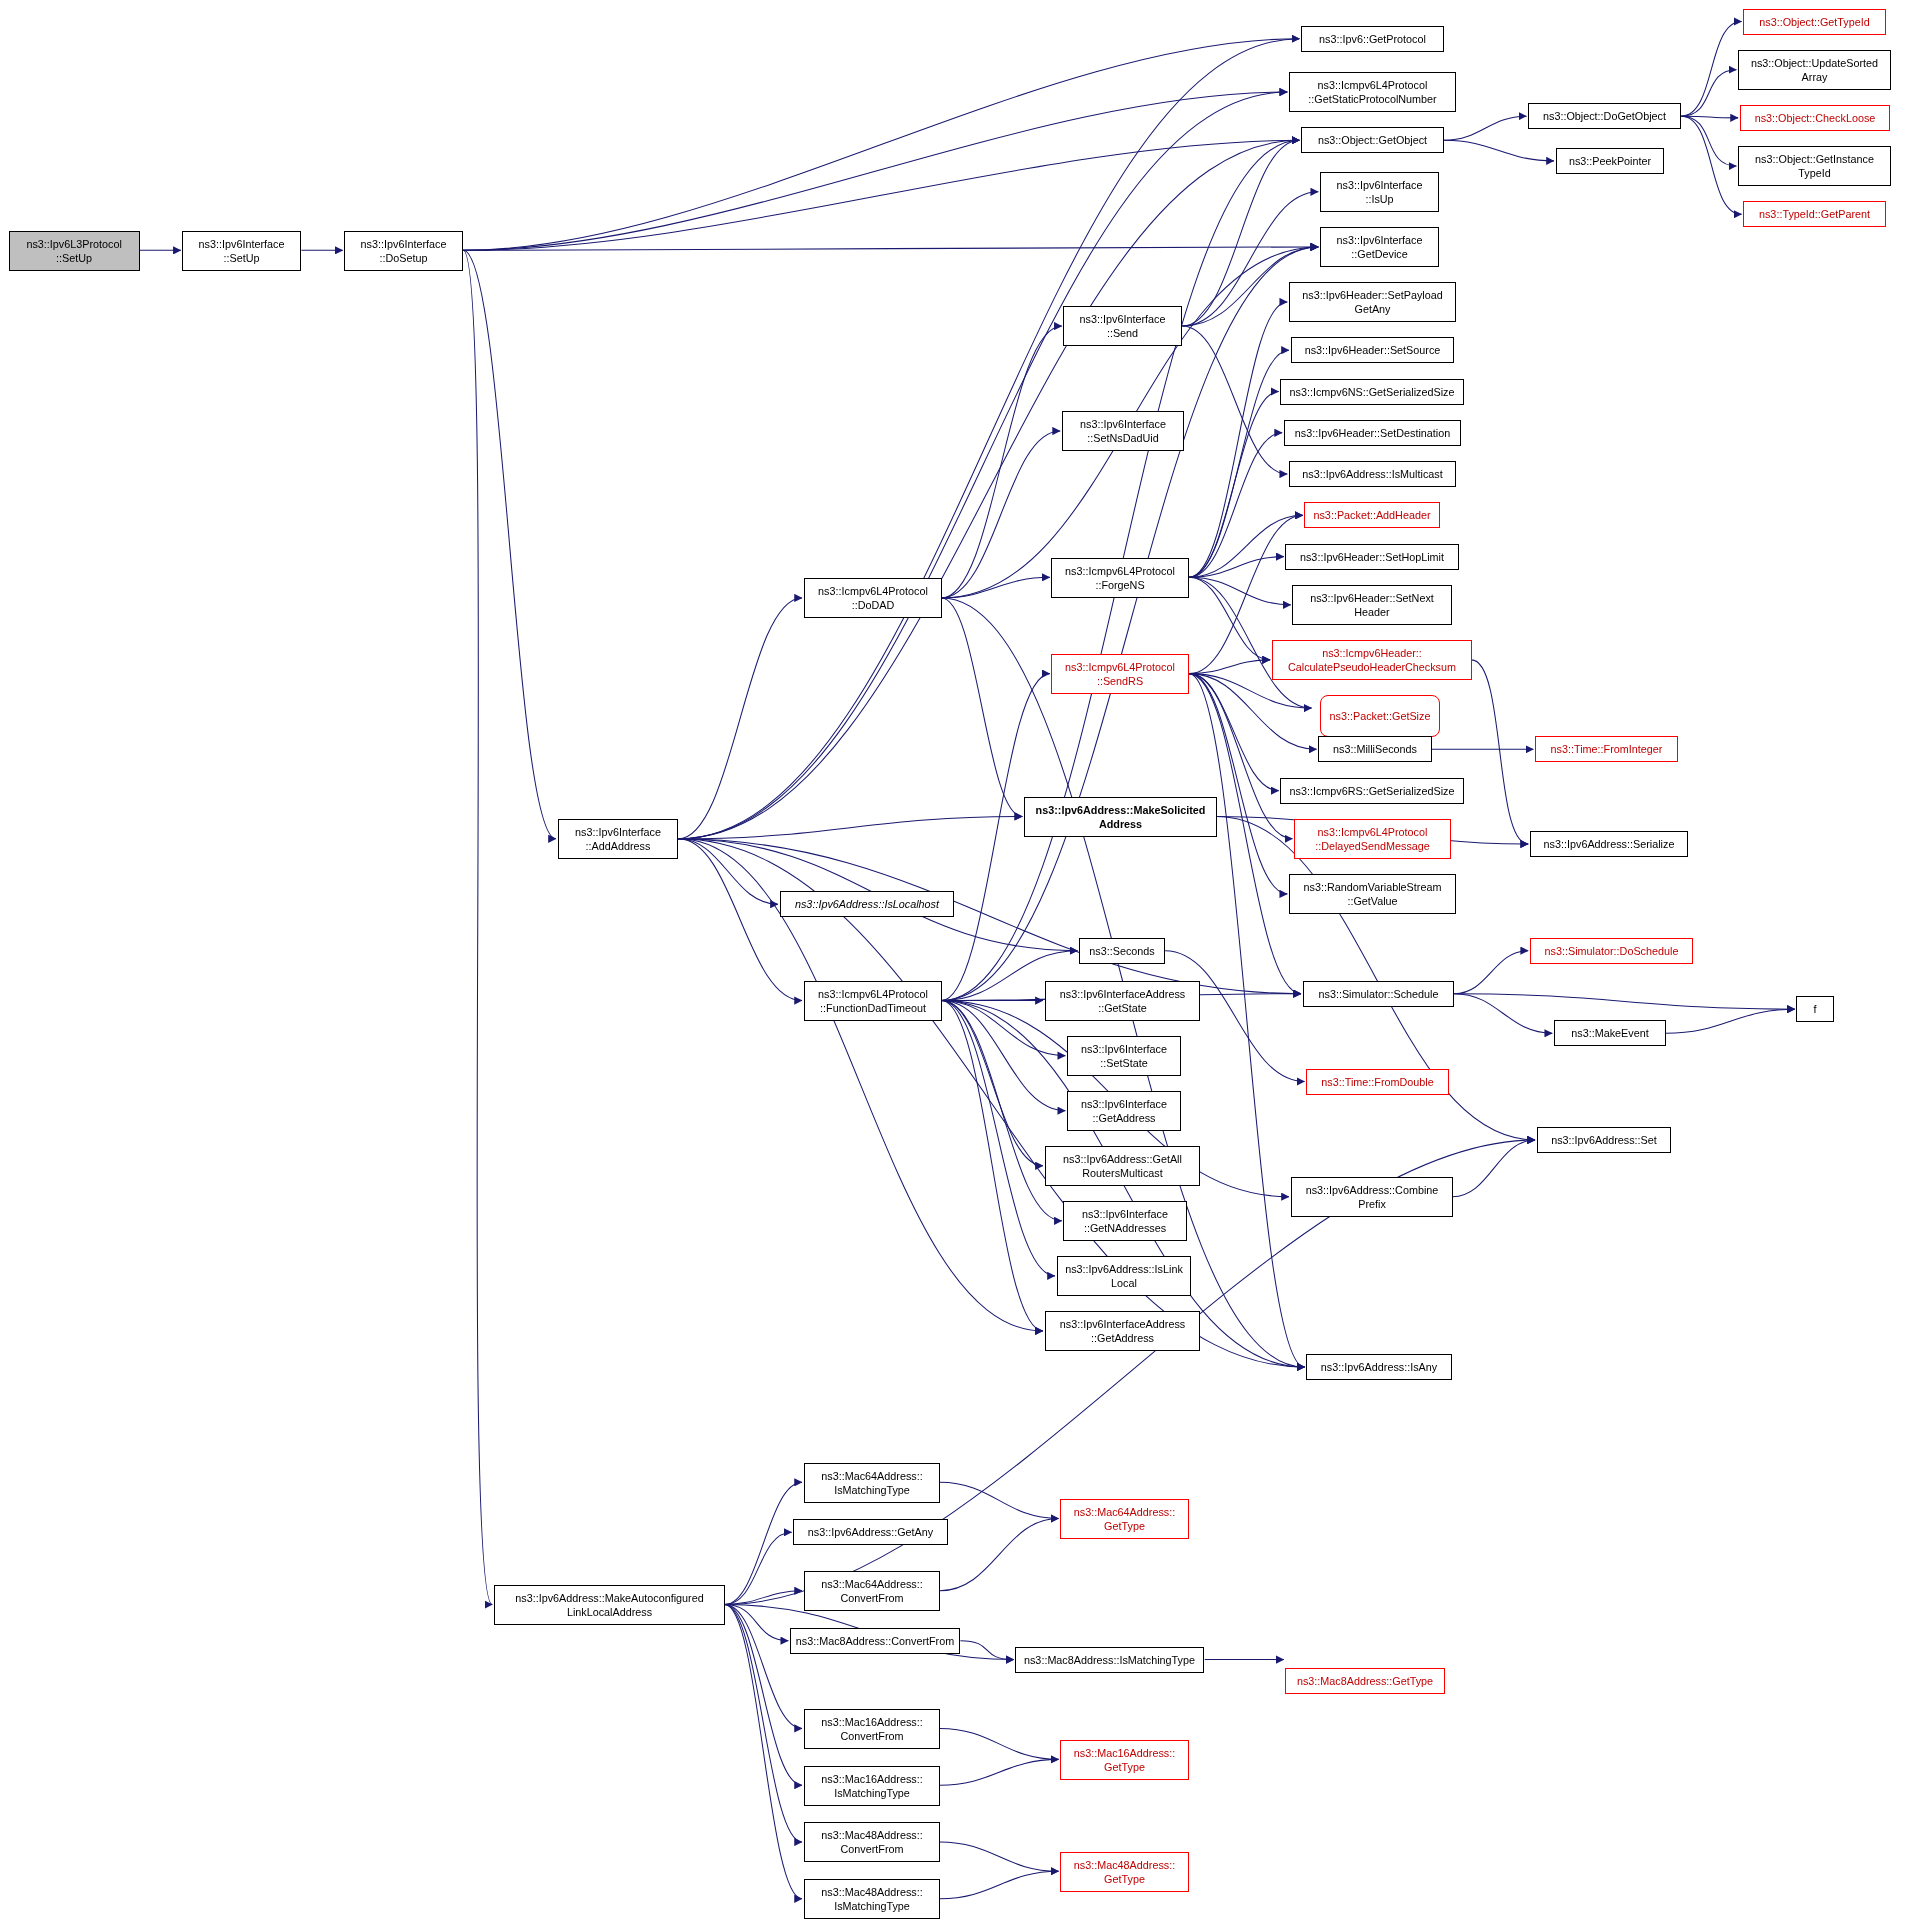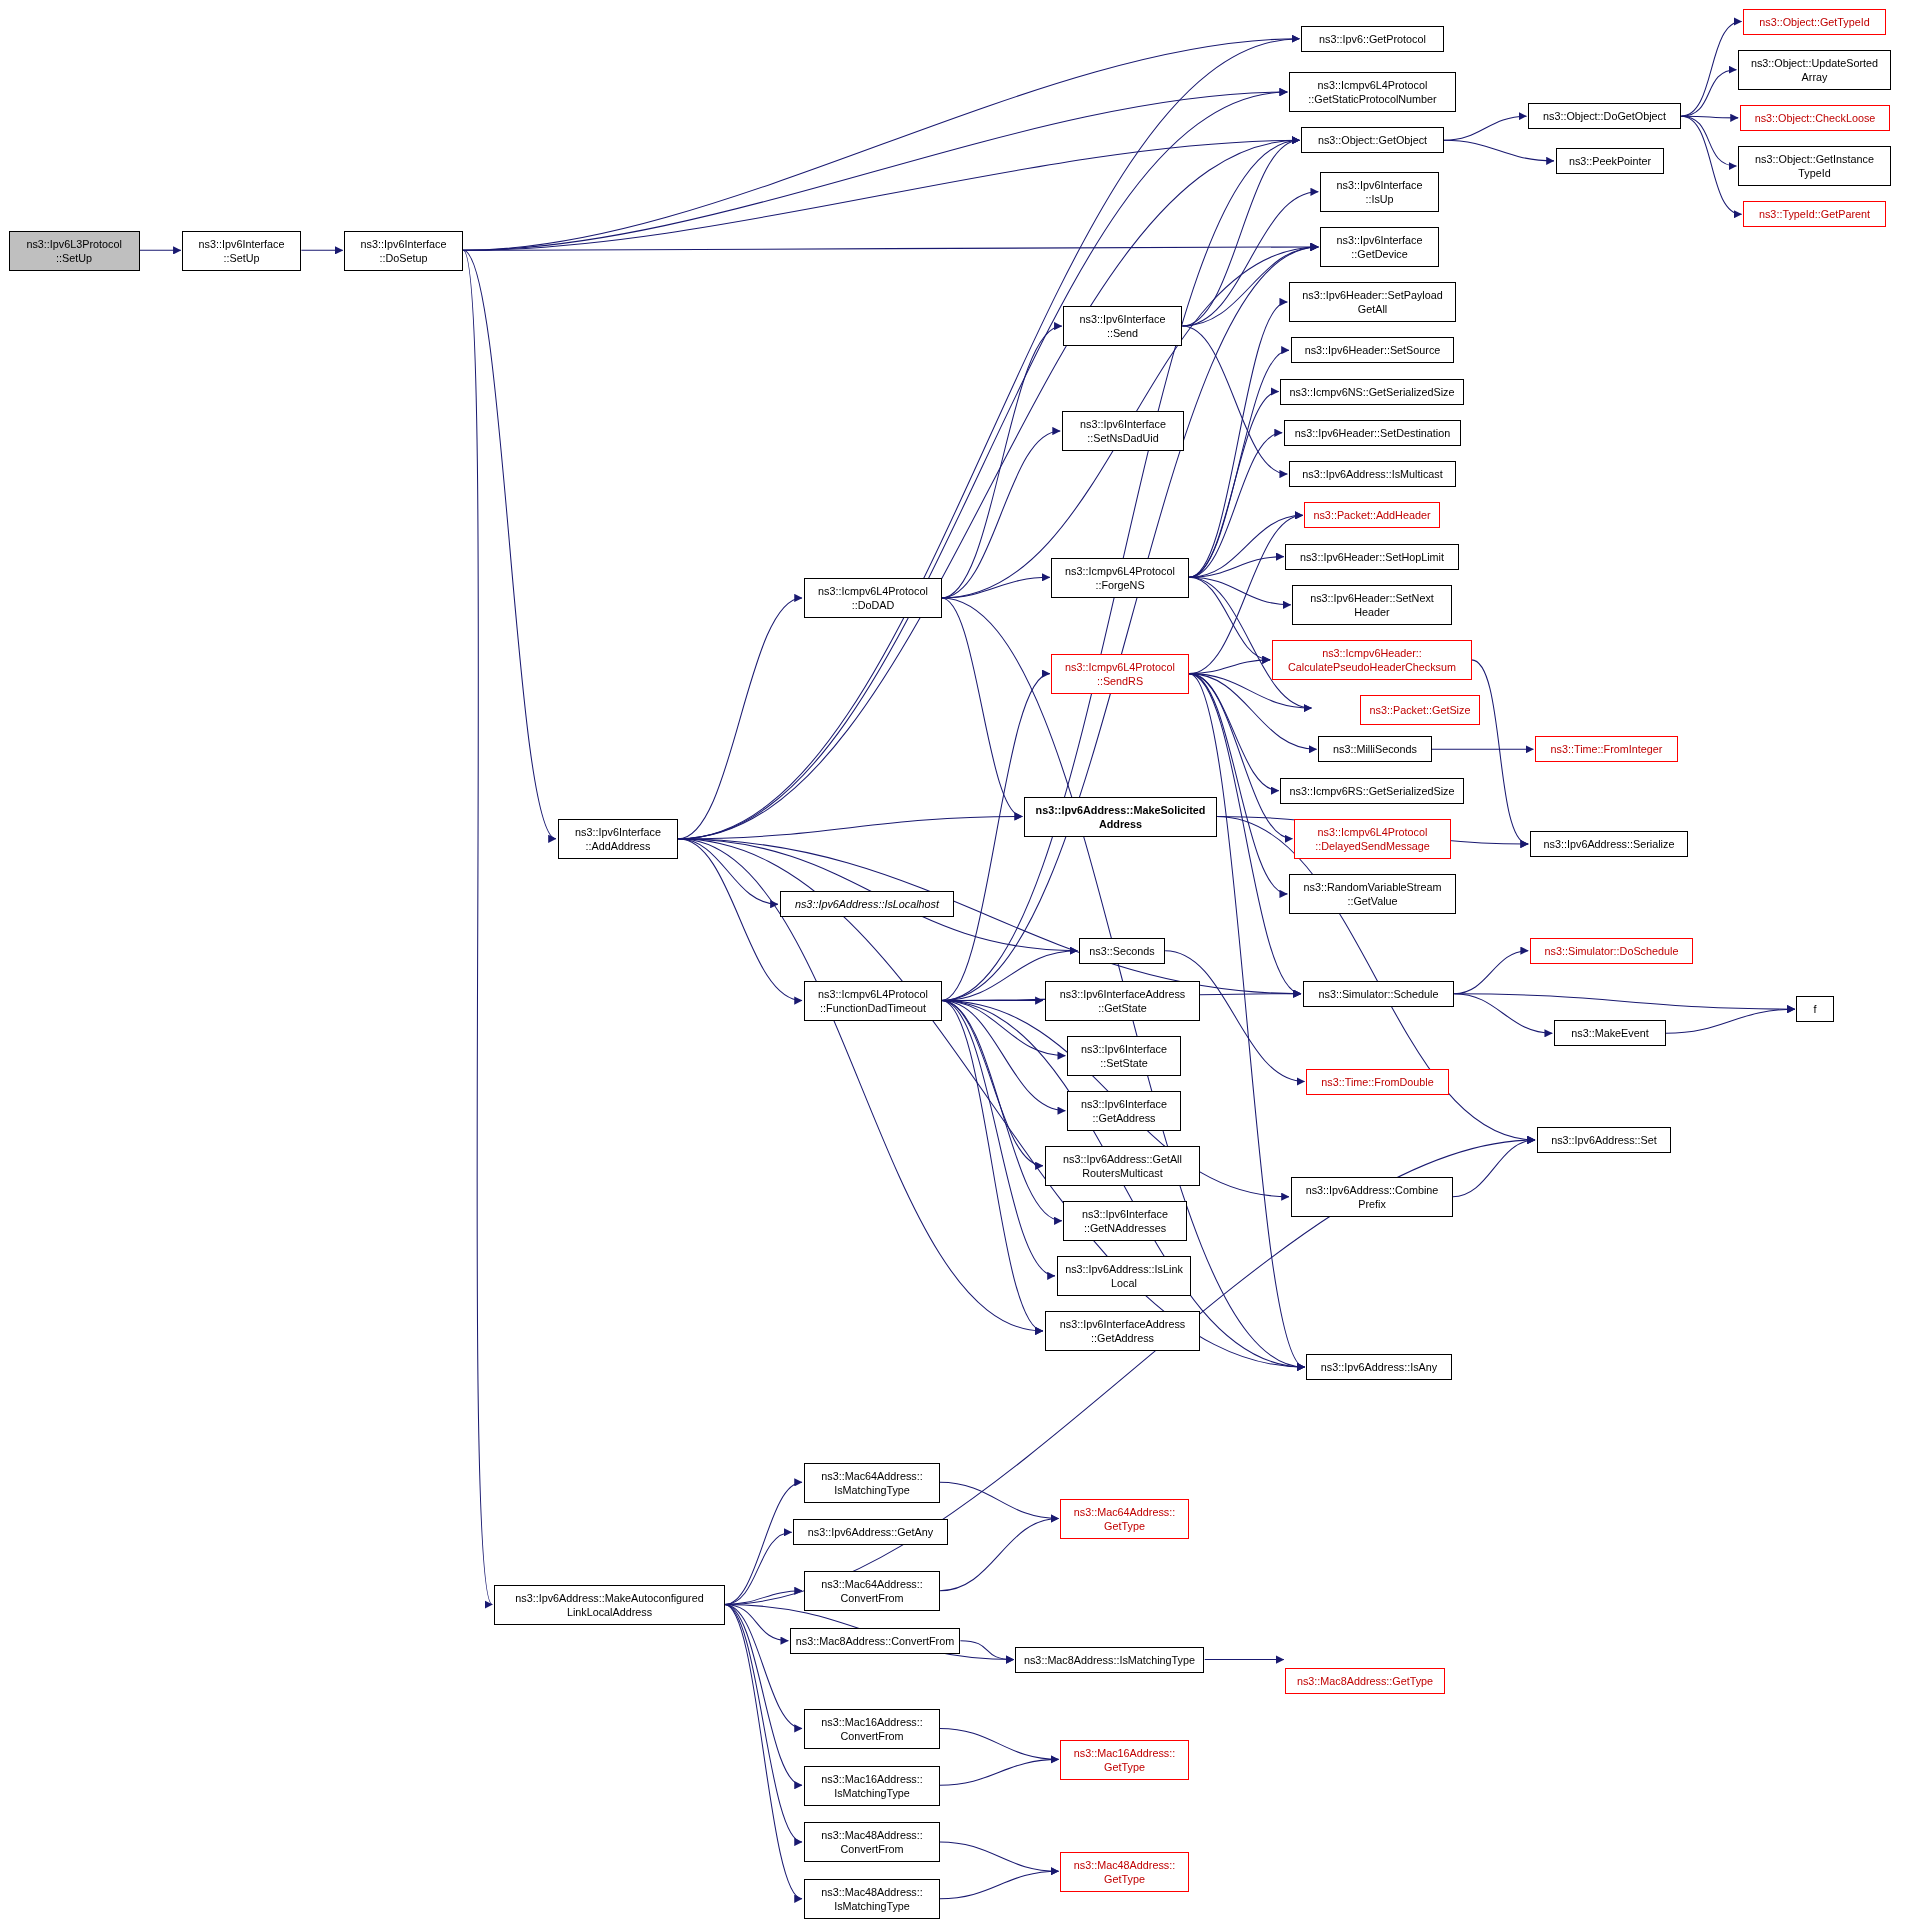--- a/index.html
+++ b/index.html
@@ -186,21 +186,21 @@
     <div class="node normal" style="left: 1320px; top: 172px; width: 119px; height: 40px;">
       <div class="label-line">ns3::Ipv6Interface</div>
       <div class="label-line">::IsUp</div>
     </div>
     <div class="node normal" style="left: 1320px; top: 227px; width: 119px; height: 40px;">
       <div class="label-line">ns3::Ipv6Interface</div>
       <div class="label-line">::GetDevice</div>
     </div>
     <div class="node normal" style="left: 1289px; top: 282px; width: 167px; height: 40px;">
       <div class="label-line">ns3::Ipv6Header::SetPayload</div>
-      <div class="label-line">GetAll</div>
+      <div class="label-line">GetAny</div>
     </div>
     <div class="node normal" style="left: 1291px; top: 337px; width: 163px; height: 26px;">
       <div class="label-line">ns3::Ipv6Header::SetSource</div>
     </div>
     <div class="node normal" style="left: 1280px; top: 379px; width: 184px; height: 26px;">
       <div class="label-line">ns3::Icmpv6NS::GetSerializedSize</div>
     </div>
     <div class="node normal" style="left: 1284px; top: 420px; width: 177px; height: 26px;">
       <div class="label-line">ns3::Ipv6Header::SetDestination</div>
     </div>
@@ -214,21 +214,21 @@
       <div class="label-line">ns3::Ipv6Header::SetHopLimit</div>
     </div>
     <div class="node normal" style="left: 1292px; top: 585px; width: 160px; height: 40px;">
       <div class="label-line">ns3::Ipv6Header::SetNext</div>
       <div class="label-line">Header</div>
     </div>
     <div class="node truncated" style="left: 1272px; top: 640px; width: 200px; height: 40px;">
       <div class="label-line">ns3::Icmpv6Header::</div>
       <div class="label-line">CalculatePseudoHeaderChecksum</div>
     </div>
-    <div class="node truncated" style="left: 1360px; top: 695px; width: 120px; height: 30px;">
+    <div class="node truncated" style="left: 1320px; top: 695px; width: 120px; height: 42px; border-radius: 8px;">
       <div class="label-line">ns3::Packet::GetSize</div>
     </div>
     <div class="node normal" style="left: 1318px; top: 736px; width: 114px; height: 26px;">
       <div class="label-line">ns3::MilliSeconds</div>
     </div>
     <div class="node truncated" style="left: 1535px; top: 736px; width: 143px; height: 26px;">
       <div class="label-line">ns3::Time::FromInteger</div>
     </div>
     <div class="node normal" style="left: 1280px; top: 778px; width: 184px; height: 26px;">
       <div class="label-line">ns3::Icmpv6RS::GetSerializedSize</div>

